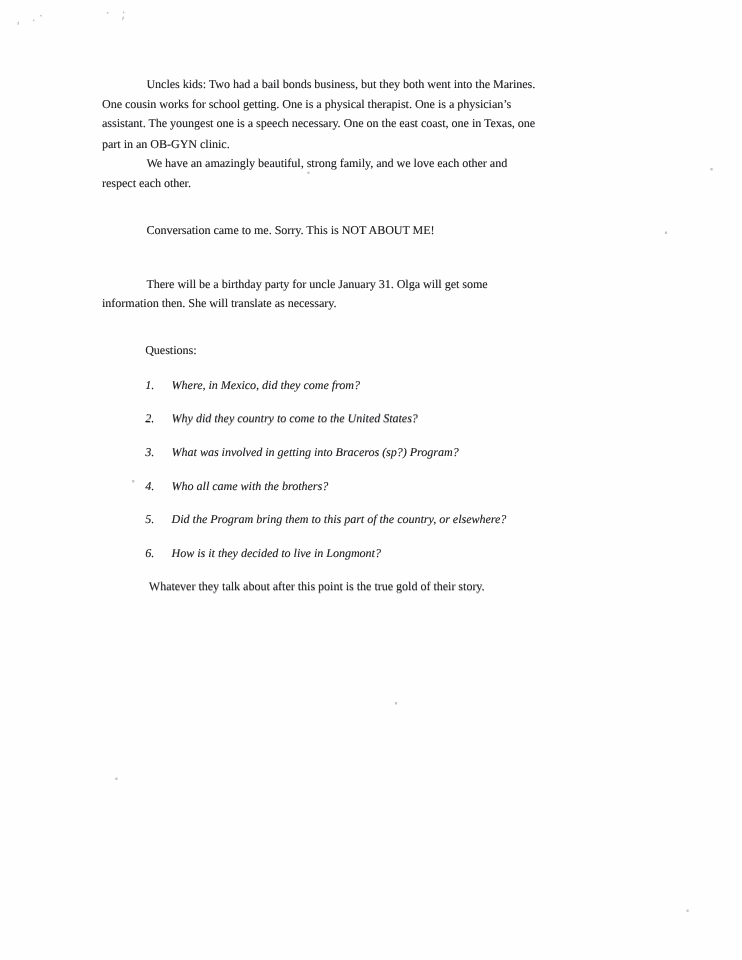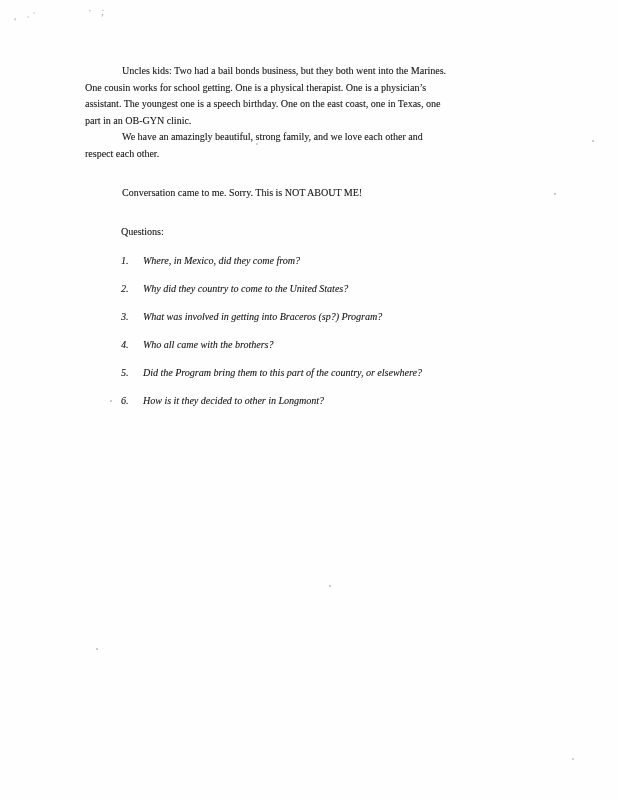--- a/index.html
+++ b/index.html
@@ -77,52 +77,57 @@
   <span class="speck s4"></span>
   <span class="speck s5"></span>
   <span class="speck s6"></span>
   <span class="speck s7"></span>
 
   <div class="content">
 
     <p class="para">
       <span class="line first">Uncles kids: Two had a bail bonds business, but they both went into the Marines.</span>
       <span class="line">One cousin works for school getting. One is a physical therapist. One is a physician’s</span>
-      <span class="line">assistant. The youngest one is a speech birthday. One on the east coast, one in Texas, one</span>
+      <span class="line">assistant. The youngest one is a speech necessary. One on the east coast, one in Texas, one</span>
       <span class="line">part in an OB-GYN clinic.</span>
     </p>
 
     <p class="para">
       <span class="line first">We have an amazingly beautiful, strong family, and we love each other and</span>
       <span class="line">respect each other.</span>
     </p>
 
     <p class="para para-conversation">
       <span class="line">Conversation came to me. Sorry. This is NOT ABOUT ME!</span>
     </p>
 
+    <p class="para para-birthday">
+      <span class="line first">There will be a birthday party for uncle January 31. Olga will get some</span>
+      <span class="line">information then. She will translate as necessary.</span>
+    </p>
 
     <p class="para questions-heading">Questions:</p>
 
     <div class="qlist">
       <div class="qrow">
         <span class="qnum">1.</span><span class="qtext">Where, in Mexico, did they come from?</span>
       </div>
       <div class="qrow">
         <span class="qnum">2.</span><span class="qtext">Why did they country to come to the United States?</span>
       </div>
       <div class="qrow">
         <span class="qnum">3.</span><span class="qtext">What was involved in getting into Braceros (sp?) Program?</span>
       </div>
       <div class="qrow">
         <span class="qnum">4.</span><span class="qtext">Who all came with the brothers?</span>
       </div>
       <div class="qrow">
         <span class="qnum">5.</span><span class="qtext">Did the Program bring them to this part of the country, or elsewhere?</span>
       </div>
       <div class="qrow">
-        <span class="qnum">6.</span><span class="qtext">How is it they decided to other in Longmont?</span>
+        <span class="qnum">6.</span><span class="qtext">How is it they decided to live in Longmont?</span>
       </div>
     </div>
 
+    <p class="para closing">Whatever they talk about after this point is the true gold of their story.</p>
 
   </div>
 </div>
 
 </body></html>

